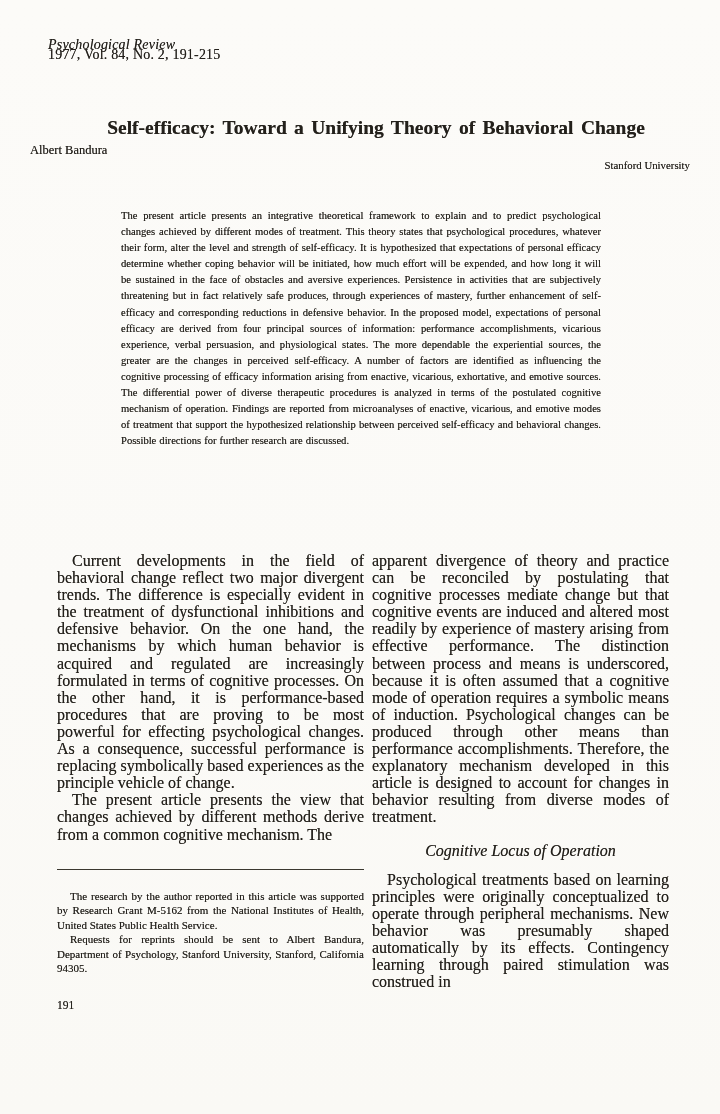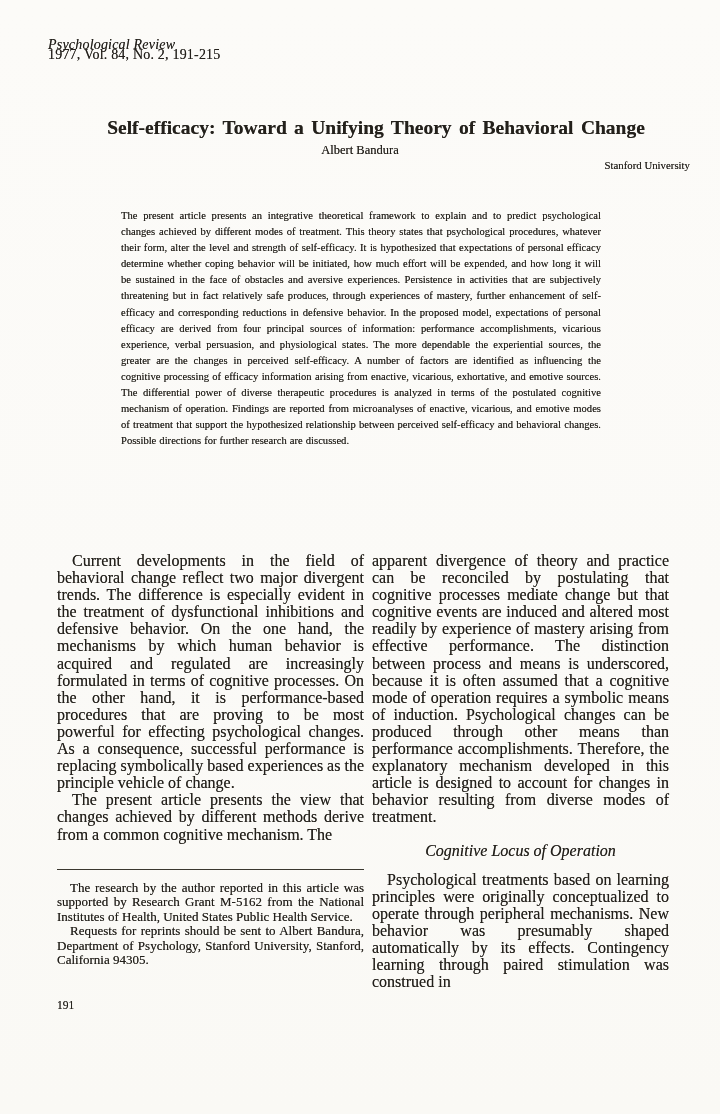--- a/index.html
+++ b/index.html
@@ -25,21 +25,21 @@
   .journal-head .jissue { display:block; }
 
   .title {
     position: absolute; left: 30px; top: 100px; width: 660px;
     text-align: center;
     font-size: 19.5px; line-height: 24px;
     word-spacing: 2.5px;
   }
   .author {
     position: absolute; left: 30px; top: 143px; width: 660px;
-    text-align: center; font-size: 12.5px; line-height: 14px;
+    font-size: 12.5px; line-height: 14px;
   }
   .affiliation {
     position: absolute; left: 30px; top: 159px; width: 660px;
     text-align: right; font-size: 10.8px; line-height: 12px;
   }
 
   .abstract {
     position: absolute; left: 121px; top: 208px; width: 480px;
     font-size: 10.6px; line-height: 16.1px;
     text-align: justify;
@@ -56,22 +56,22 @@
   .section-heading {
     font-style: italic;
     text-indent: 0 !important;
     margin: 16px 0 12px 0 !important;
     text-align: center;
   }
 
   .footnote-block {
     position: absolute; left: 57px; top: 869px; width: 307px;
     border-top: 1px solid #3a372f;
-    padding-top: 11px;
-    font-size: 13px; line-height: 14.4px;
+    padding-top: 19px;
+    font-size: 11px; line-height: 14.4px;
     text-align: justify;
   }
   .footnote-block p { margin: 0; text-indent: 13px; }
 
   .page-number {
     position: absolute; left: 57px; top: 999px; width: 612px;
     font-size: 11.5px;
   }
 </style>
 </head>

